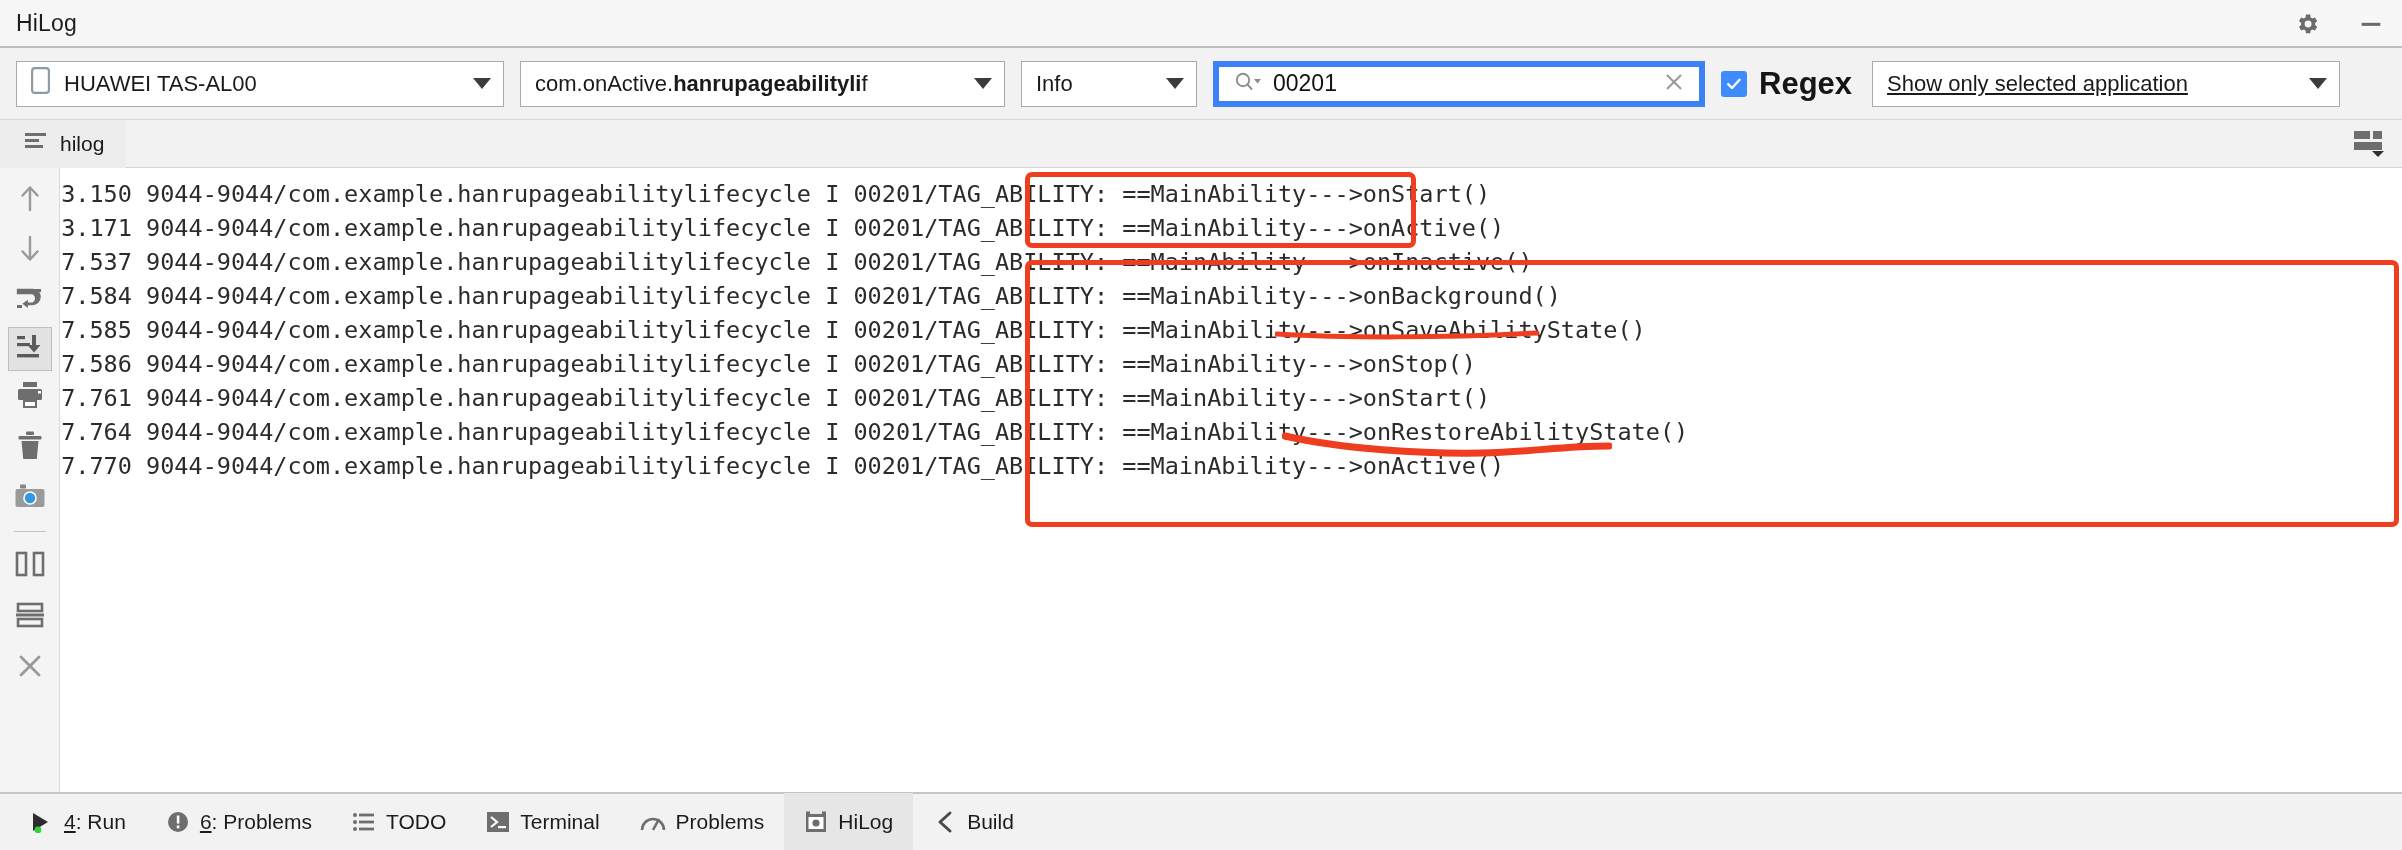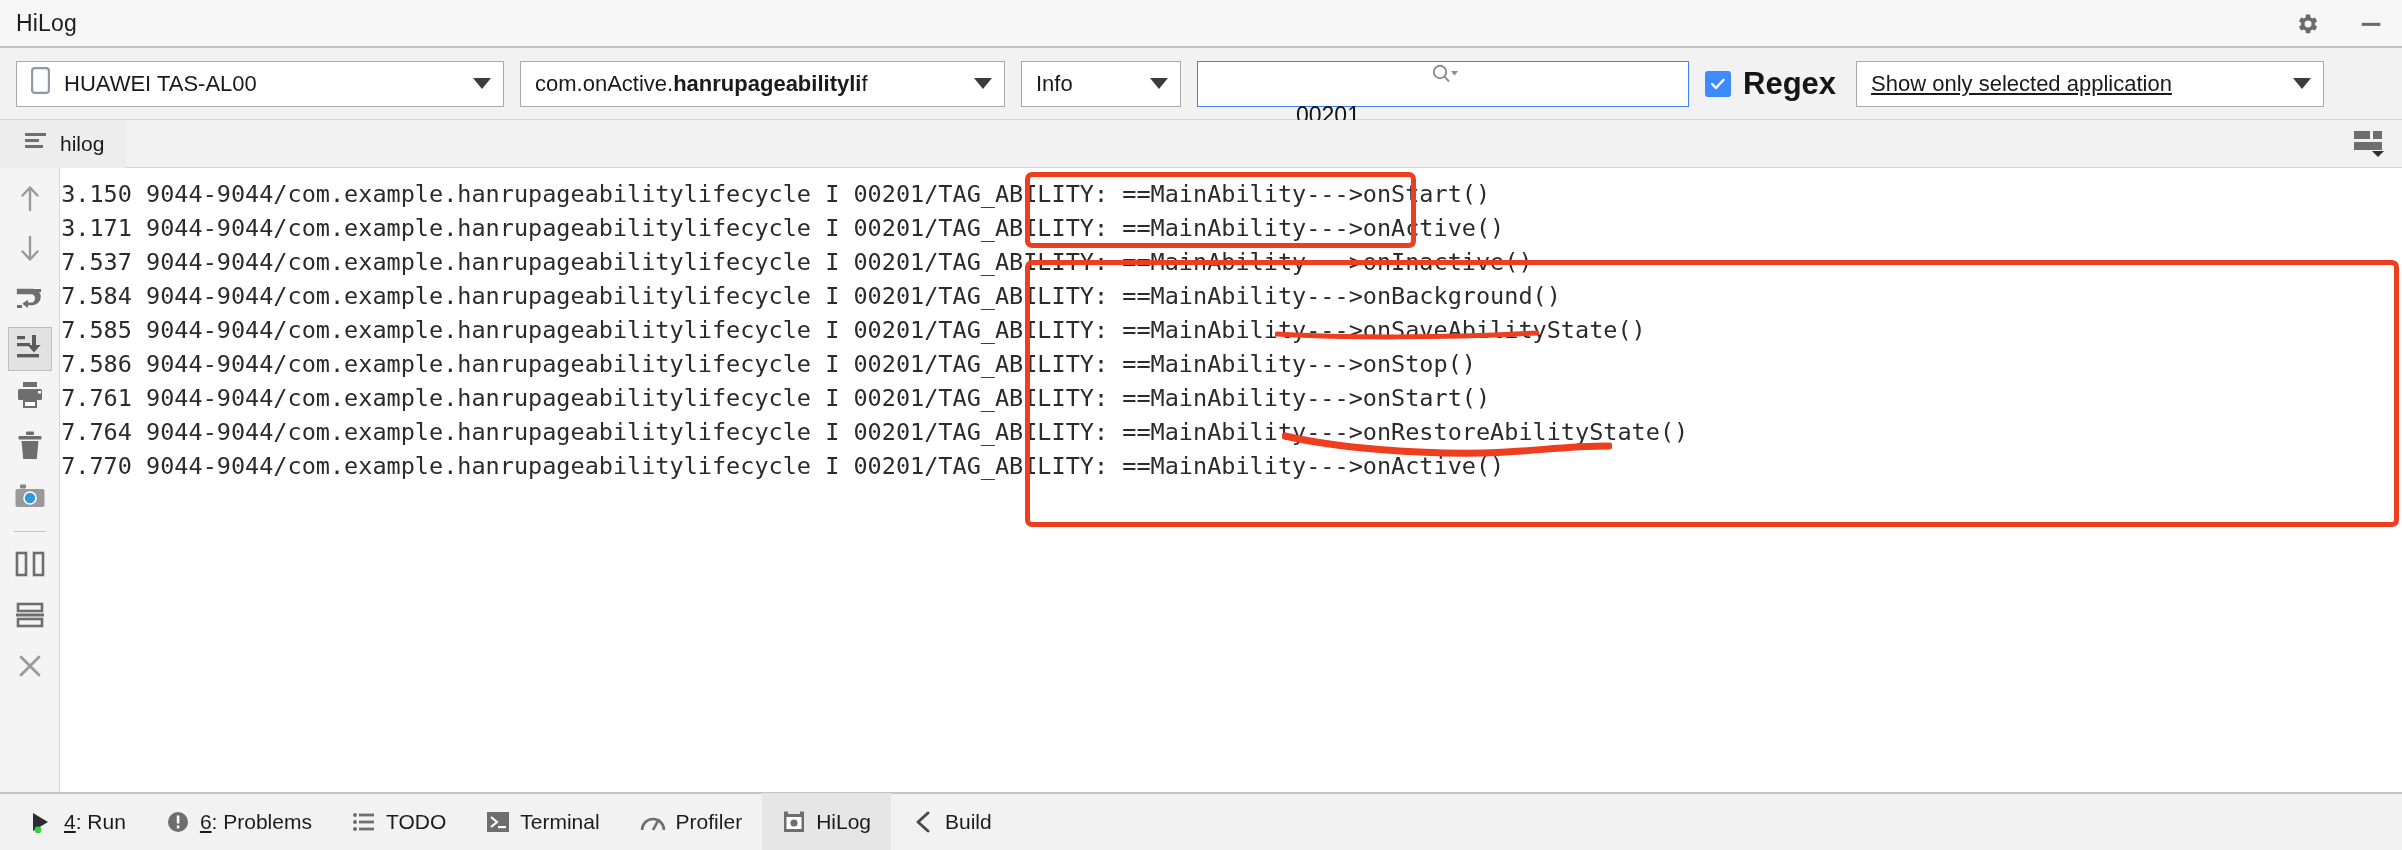--- a/index.html
+++ b/index.html
@@ -73,29 +73,28 @@
     flex: 0 0 auto;
     border-left: 9px solid transparent;
     border-right: 9px solid transparent;
     border-top: 11px solid #3c3c3c;
   }
   #device-combo { width: 488px; }
   #device-combo .phone-ic { margin-right: 14px; flex: 0 0 auto; }
   #package-combo { width: 485px; }
   #package-combo .combo-text { mask-image: linear-gradient(to right,#000 93%,transparent 100%);
                                -webkit-mask-image: linear-gradient(to right,#000 93%,transparent 100%); }
-  #level-combo { width: 160px; }
+  #level-combo { width: 176px; }
   .search-box {
     width: 492px; height: 46px;
     background: #ffffff;
-    border: 1px solid #3b82f6;
+    border: 6px solid #3b82f6;
     display: flex; align-items: center;
     padding: 0 12px 0 14px;
     gap: 12px;
-    flex-direction: column;
   }
   .search-box input {
     flex: 1 1 auto;
     border: none; outline: none;
     font-size: 23px;
     font-family: "Liberation Sans", sans-serif;
     color: #121212;
     background: transparent;
   }
   .regex-wrap {
@@ -463,21 +462,21 @@
         </span>
         <span>Terminal</span>
       </div>
       <div class="sb-tab">
         <span class="mini-ic">
           <svg width="26" height="24" viewBox="0 0 26 24">
             <path d="M2 20 A11 11 0 0 1 24 20" stroke="#6e6e6e" stroke-width="2.6" fill="none"></path>
             <line x1="13" y1="20" x2="19" y2="9" stroke="#6e6e6e" stroke-width="2.6"></line>
           </svg>
         </span>
-        <span>Profiler</span>
+        <span>Problems</span>
       </div>
       <div class="sb-tab selected">
         <span class="mini-ic">
           <svg width="24" height="24" viewBox="0 0 24 24">
             <rect x="2" y="4" width="20" height="18" fill="#6e6e6e"></rect>
             <rect x="4.5" y="7" width="15" height="12" fill="#fff"></rect>
             <rect x="2" y="1.5" width="4" height="4" fill="#6e6e6e"></rect>
             <rect x="18" y="1.5" width="4" height="4" fill="#6e6e6e"></rect>
             <circle cx="12" cy="13" r="3.6" fill="#6e6e6e"></circle>
           </svg>

